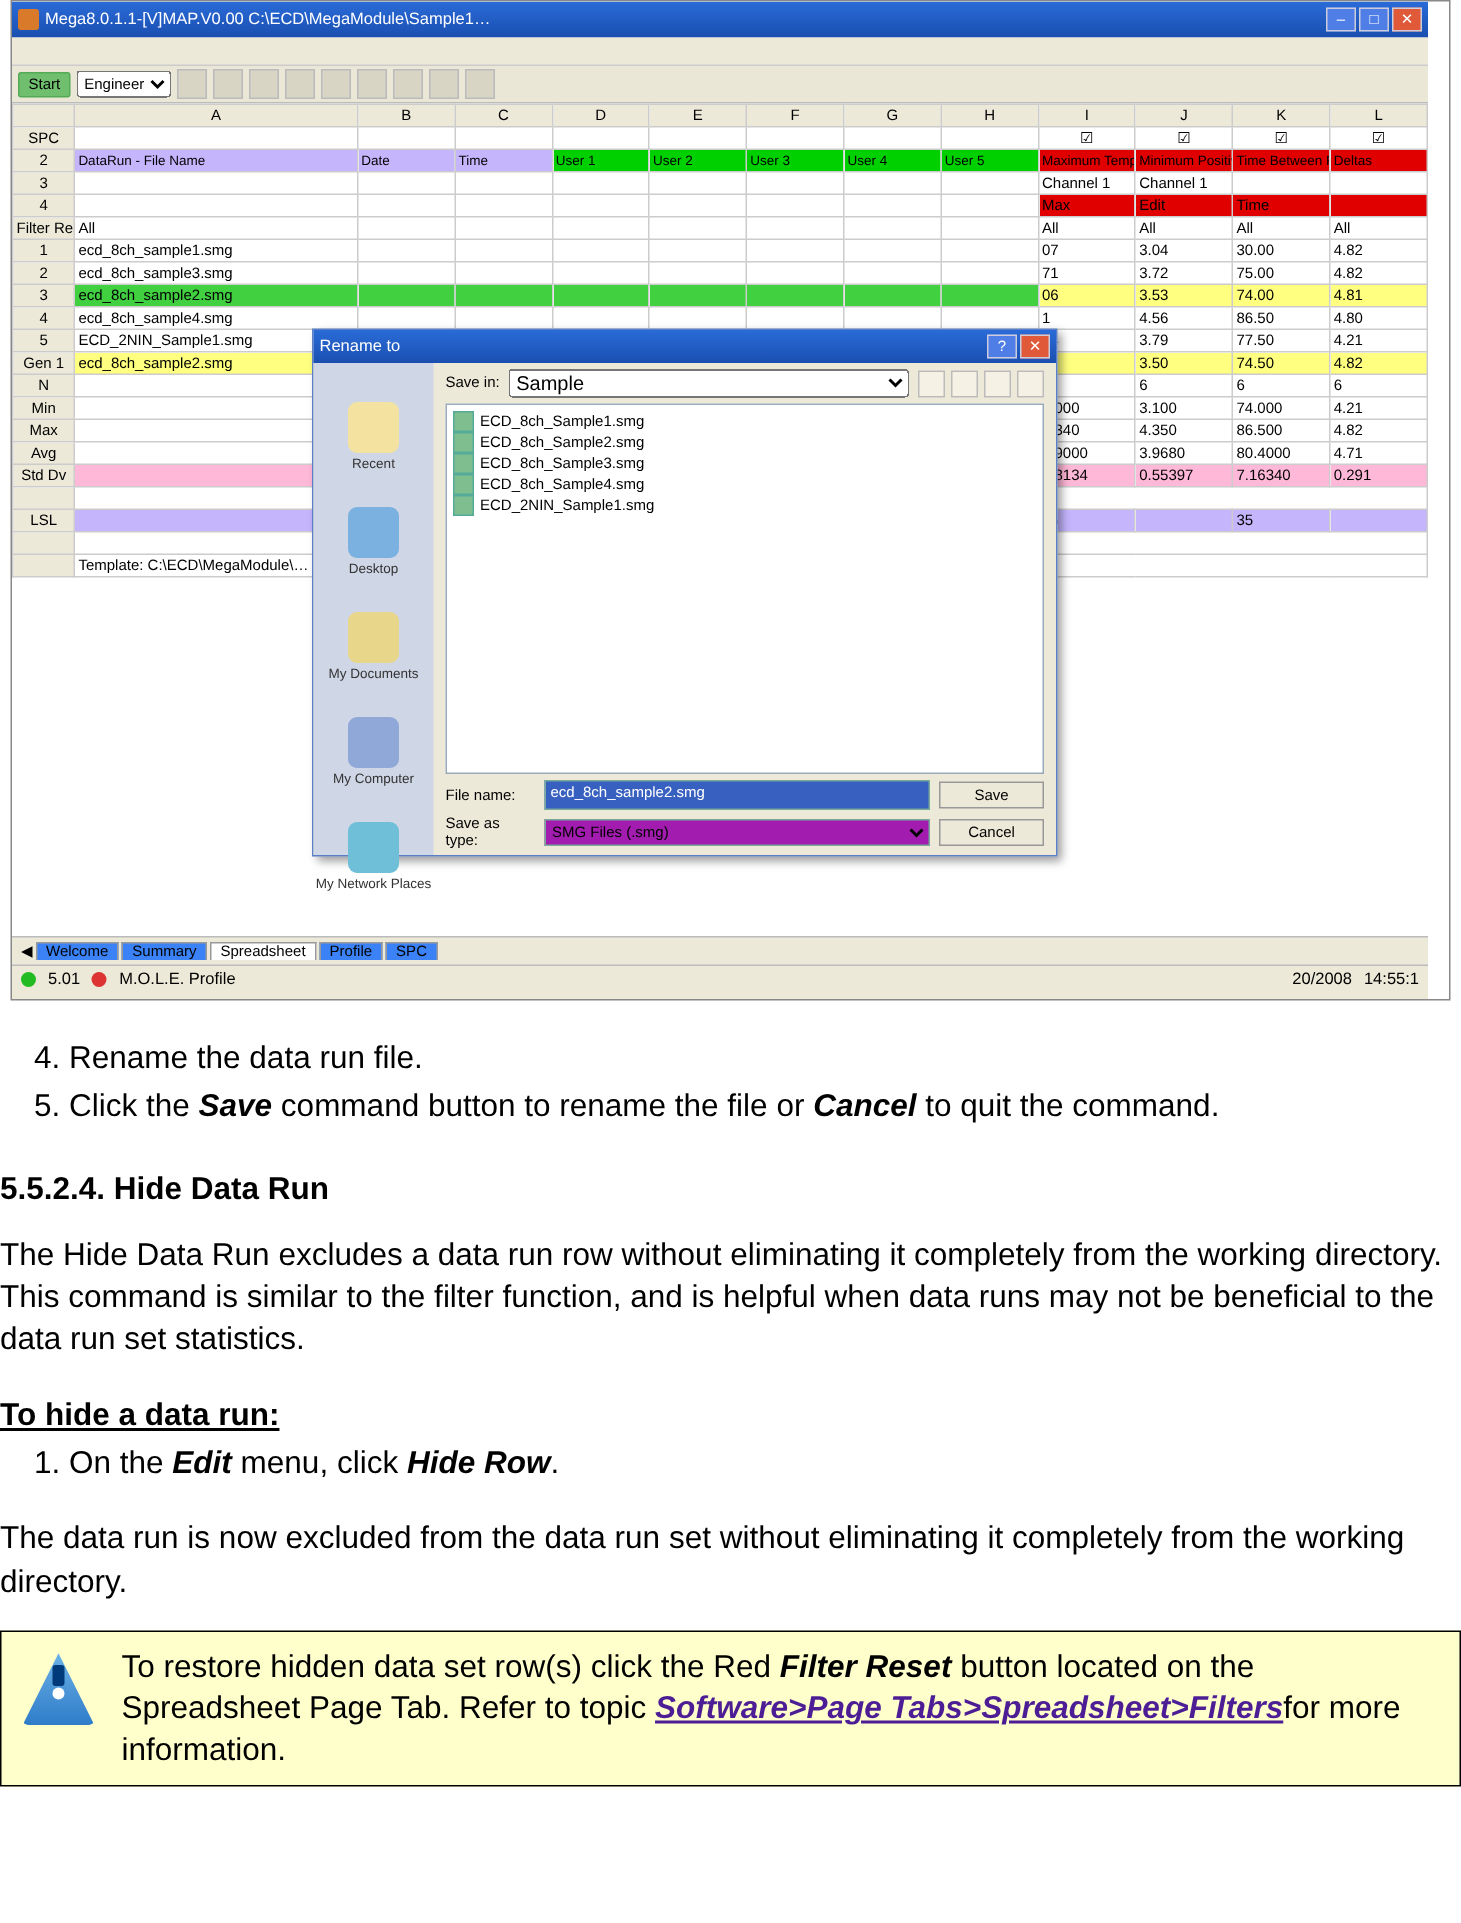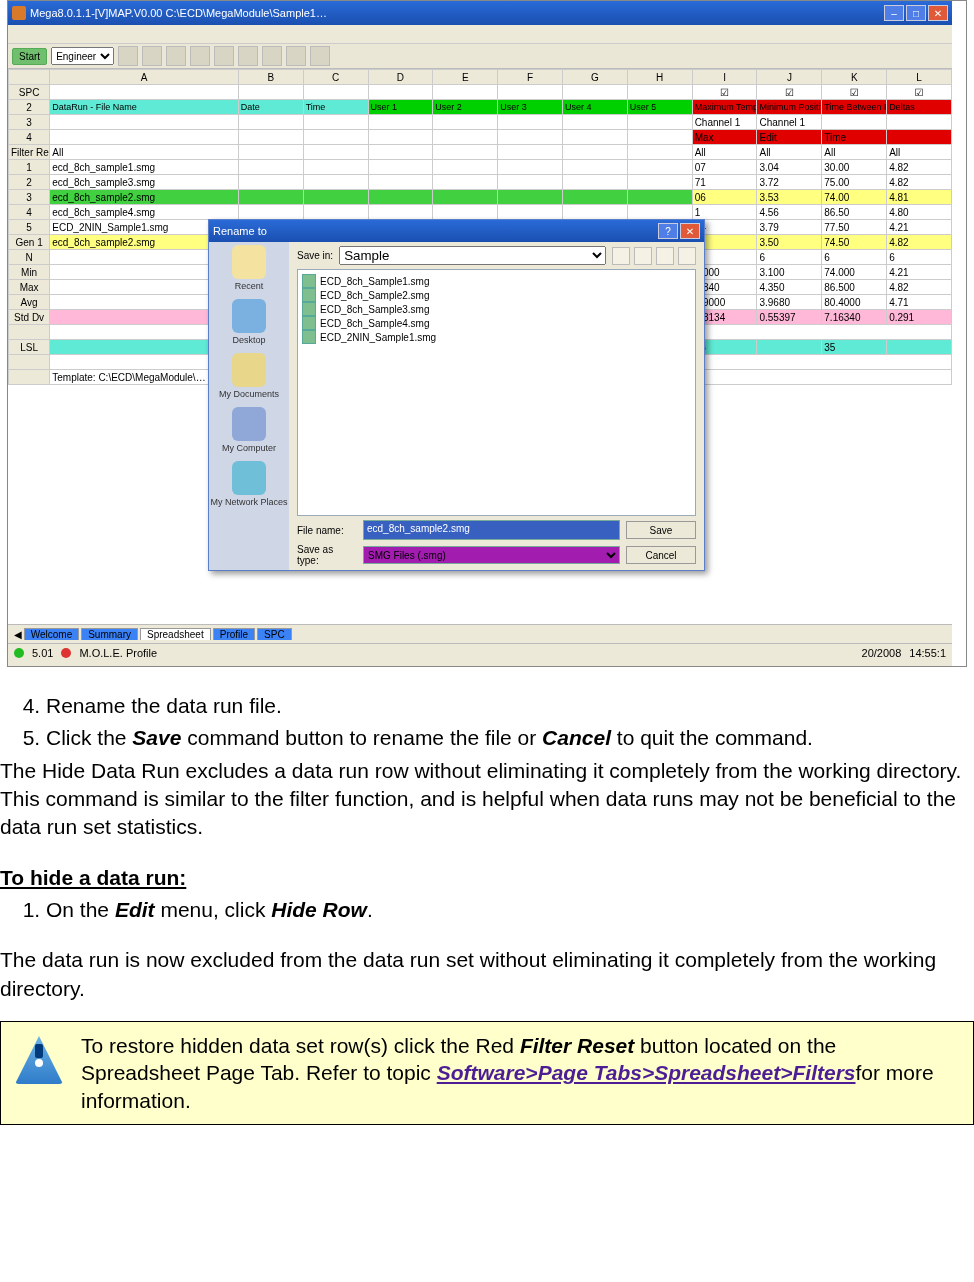--- a/index.html
+++ b/index.html
@@ -15,40 +15,40 @@
   .toolbar{height:24px;background:#eae7d7;border-bottom:1px solid #bbb;display:flex;align-items:center;gap:4px;padding:0 4px;font-size:10px}
   .toolbar .start{background:#6fbf6f;padding:2px 6px;font-size:10px;color:#000;border:1px solid #5a5;border-radius:2px}
   .toolbar select{font-size:10px;height:18px}
   .toolbar .tbi{width:18px;height:18px;background:#d8d5c5;border:1px solid #bbb}
   .sheet{position:relative;background:#fff;height:555px}
   table.grid{border-collapse:collapse;font-size:10px;width:100%;table-layout:fixed}
   table.grid th,table.grid td{border:1px solid #ccc;height:14px;overflow:hidden;white-space:nowrap;padding:0 2px}
   table.grid th{background:#ece9d8;font-weight:normal}
   .rowhead{width:35px;background:#ece9d8;text-align:center}
   .hdr2 td{font-size:9px}
-  .cyan{background:#5eead4}
+  .cyan{background:#c4b5fd}
   .green{background:#00d000}
   .red{background:#e00000;color:#000}
   .yellow{background:#ffff80}
   .pink{background:#ffb8d8}
   .highlightgreen{background:#40d040}
   .tabs{height:18px;background:#ece9d8;font-size:10px;display:flex;align-items:center;gap:2px;padding-left:6px;border-top:1px solid #bbb}
   .tabs .tab{border:1px solid #999;border-bottom:none;padding:0 6px;background:#3b82f6}
   .tabs .tab.active{background:#fff}
   .statusbar{height:18px;background:#ece9d8;border-top:1px solid #bbb;font-size:11px;display:flex;align-items:center;gap:8px;padding:0 6px}
   .statusbar .led{width:10px;height:10px;border-radius:50%}
   .statusbar .led.green{background:#2b2}
   .statusbar .led.red{background:#d33}
   .statusbar .spacer{flex:1}
 
   
   .dialog{position:absolute;top:150px;left:200px;width:495px;height:350px;background:#ece9d8;box-shadow:3px 3px 6px rgba(0,0,0,0.4);border:1px solid #5a7fc8}
   .dialog .titlebar{height:22px}
   .dialog .body{display:flex;height:calc(100% - 22px)}
-  .dialog .places{width:80px;background:#cfd6e6;display:flex;flex-direction:column;align-items:center;gap:8px;padding-top:3px;font-size:9px;color:#333}
+  .dialog .places{width:80px;background:#cfd6e6;display:flex;flex-direction:column;align-items:center;gap:24px;padding-top:26px;font-size:9px;color:#333}
   .dialog .places .place{display:flex;flex-direction:column;align-items:center;gap:2px}
   .dialog .places .picon{width:34px;height:34px;border-radius:6px}
   .dialog .main{flex:1;display:flex;flex-direction:column}
   .dialog .row{display:flex;align-items:center;gap:6px;padding:4px 8px;font-size:10px}
   .dialog .filelist{flex:1;background:#fff;border:1px solid #9ab;margin:0 8px;font-size:10px;padding:4px}
   .dialog .filelist .file{display:flex;align-items:center;gap:4px;height:14px}
   .dialog .filelist .fico{width:12px;height:12px;background:#7fbf8f;border:1px solid #5a9}
   .dialog .bottom{padding:4px 8px;font-size:10px;display:grid;grid-template-columns:60px 1fr 70px;gap:4px 6px;align-items:center}
   .dialog .bottom select,.dialog .bottom .sel{height:18px;font-size:10px;border:1px solid #7a9;background:#a21caf}
   .dialog .bottom .sel.hl{background:#3860c0;color:#fff;padding:0 3px;line-height:16px}
@@ -509,20 +509,21 @@
   </div>
 
   <div class="doc">
     <ol start="4">
       <li><span>Rename the data run file.</span></li>
       <li>
         <span>Click the </span><span class="em">Save</span><span> command button to rename the file or </span><span class="em">Cancel</span><span> to quit the command.</span>
       </li>
     </ol>
 
+    <h3>5.5.2.4. Hide Data Run</h3>
 
     <p>The Hide Data Run excludes a data run row without eliminating it completely from the working directory. This command is similar to the filter function, and is helpful when data runs may not be beneficial to the data run set statistics.</p>
 
     <p class="subhead">To hide a data run:</p>
     <ol start="1">
       <li>
         <span>On the </span><span class="em">Edit</span><span> menu, click </span><span class="em">Hide Row</span><span>.</span>
       </li>
     </ol>
 

